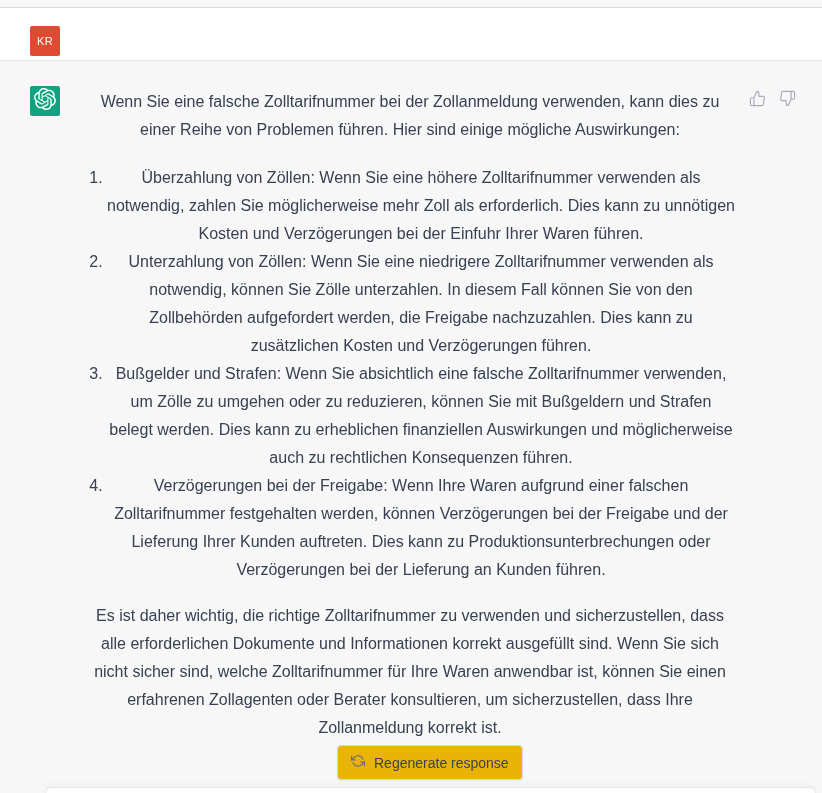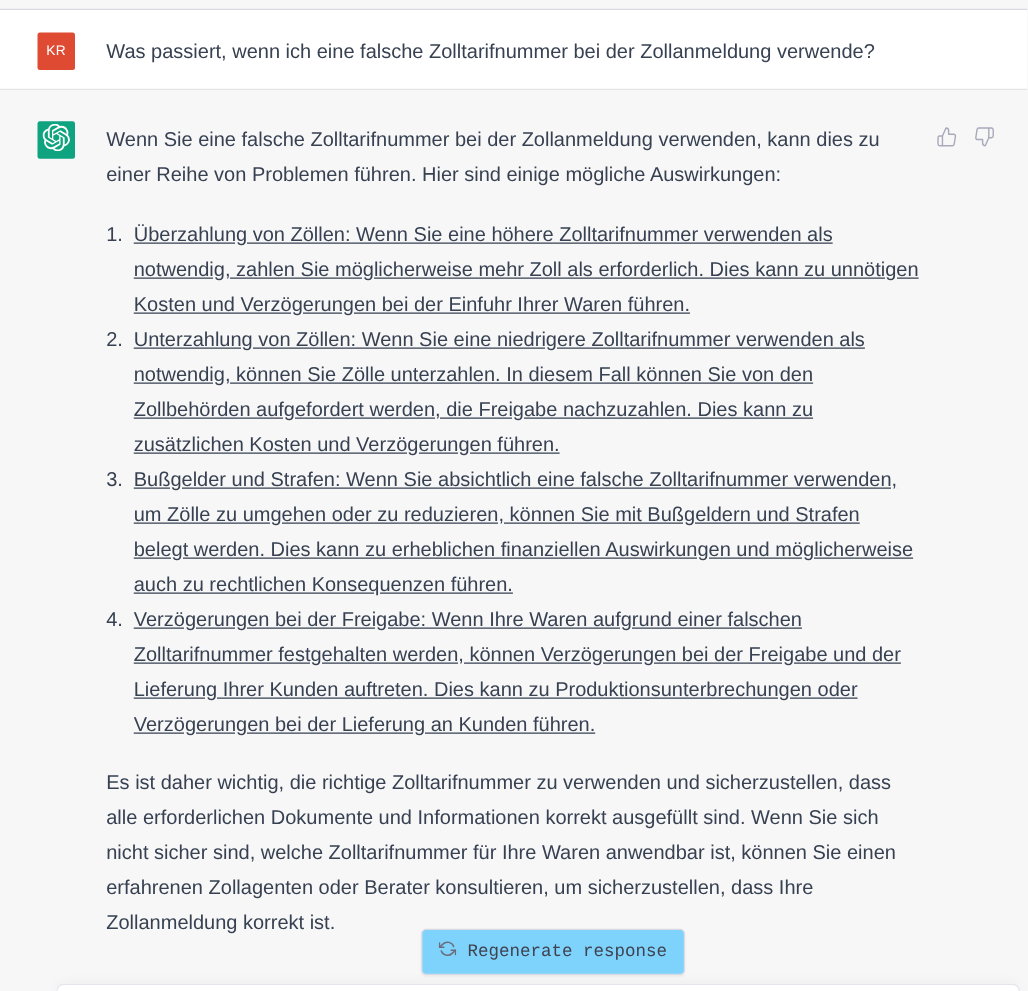--- a/index.html
+++ b/index.html
@@ -12,21 +12,21 @@
     position: relative;
   }
   .top-strip {
     height: 8px;
     background: #f7f7f8;
     border-bottom: 1px solid #d9d9e3;
   }
   .user-row {
     background: #ffffff;
     border-bottom: 1px solid rgba(0,0,0,0.1);
-    padding: 18px 0 15px 0;
+    padding: 18px 0 4px 0;
   }
   .row-inner {
     display: flex;
     align-items: flex-start;
     padding-left: 30px;
     padding-right: 14px;
   }
   .avatar {
     width: 30px; height: 30px;
     flex: 0 0 30px;
@@ -51,37 +51,37 @@
     width: 650px;
     font-size: 16px;
     line-height: 28px;
     padding-top: 2px;
     color: #374151;
   }
   .assistant-section {
     background: #f7f7f8;
     padding-top: 25px;
     min-height: 707px;
+    text-align: center;
   }
   .assistant-content p { margin: 0; }
   .assistant-content .intro { margin-bottom: 20px; }
   .assistant-content ol {
     list-style: none;
     margin-bottom: 18px;
   }
   .assistant-content li {
     display: flex;
     align-items: flex-start;
   }
   .assistant-content li .num {
     flex: 0 0 22px;
   }
   .assistant-content li .li-text {
     flex: 1;
-    text-decoration: underline;
   }
   .actions {
     margin-left: 14px;
     display: flex;
     gap: 13px;
     padding-top: 4px;
     color: #a9a9bc;
   }
   .icon-btn {
     background: none;
@@ -92,25 +92,25 @@
     line-height: 0;
   }
   .icon-btn svg { width: 17px; height: 17px; }
   .regenerate-btn {
     position: absolute;
     left: 337px;
     bottom: 13px;
     display: flex;
     align-items: center;
     gap: 9px;
-    background: #7dd3fc;
+    background: #eab308;
     border: 1px solid #d9d9e3;
     border-radius: 4px;
     padding: 8px 13px;
-    font-family: Liberation Mono, monospace;
+    font-family: Liberation Sans, sans-serif;
     font-size: 14px;
     color: #40414f;
     box-shadow: 0 1px 2px rgba(0,0,0,0.05);
     cursor: pointer;
   }
   .regenerate-btn svg { width: 14px; height: 14px; color: #6b6c7b; }
   .input-bar {
     position: absolute;
     bottom: 0;
     left: 45px;
@@ -124,21 +124,20 @@
   }
 </style>
 </head>
 <body>
 
 <div class="top-strip"></div>
 
 <div class="user-row">
   <div class="row-inner">
     <div class="avatar avatar-user">KR</div>
-    <div class="msg-text">Was passiert, wenn ich eine falsche Zolltarifnummer bei der Zollanmeldung verwende?</div>
   </div>
 </div>
 
 <div class="assistant-section">
   <div class="row-inner">
     <div class="avatar avatar-assistant">
       <span>
         <svg viewBox="0 0 24 24" fill="#ffffff" xmlns="http://www.w3.org/2000/svg">
           <path d="M22.2819 9.8211a5.9847 5.9847 0 0 0-.5157-4.9108 6.0462 6.0462 0 0 0-6.5098-2.9A6.0651 6.0651 0 0 0 4.9807 4.1818a5.9847 5.9847 0 0 0-3.9977 2.9 6.0462 6.0462 0 0 0 .7427 7.0966 5.98 5.98 0 0 0 .511 4.9107 6.051 6.051 0 0 0 6.5146 2.9001A5.9847 5.9847 0 0 0 13.2599 24a6.0557 6.0557 0 0 0 5.7718-4.2058 5.9894 5.9894 0 0 0 3.9977-2.9001 6.0557 6.0557 0 0 0-.7475-7.073zM13.2599 22.4301a4.4755 4.4755 0 0 1-2.8764-1.0408l.1419-.0804 4.7783-2.7582a.7948.7948 0 0 0 .3927-.6813v-6.7369l2.02 1.1686a.071.071 0 0 1 .038.0615v5.5826a4.504 4.504 0 0 1-4.4945 4.4849zm-9.6607-4.1254a4.4708 4.4708 0 0 1-.5346-3.0137l.142.0852 4.783 2.7582a.7712.7712 0 0 0 .7806 0l5.8428-3.3685v2.3324a.0804.0804 0 0 1-.0332.0615L9.74 19.9502a4.4992 4.4992 0 0 1-6.1408-1.6464zM2.3408 7.8956a4.485 4.485 0 0 1 2.3655-1.9728V11.6a.7664.7664 0 0 0 .3879.6765l5.8144 3.3543-2.0201 1.1685a.0757.0757 0 0 1-.071 0l-4.8303-2.7865A4.504 4.504 0 0 1 2.3408 7.8956zm16.5963 3.8558L13.1038 8.364 15.1192 7.2a.0757.0757 0 0 1 .071 0l4.8303 2.7913a4.4944 4.4944 0 0 1-.6765 8.1042v-5.6772a.79.79 0 0 0-.407-.667zm2.0107-3.0231l-.142-.0852-4.7735-2.7818a.7759.7759 0 0 0-.7854 0L9.409 9.2297V6.8974a.0662.0662 0 0 1 .0284-.0615l4.8303-2.7866a4.4992 4.4992 0 0 1 6.6802 4.66zM8.3065 12.863l-2.02-1.1638a.0804.0804 0 0 1-.038-.0567V6.0742a4.4992 4.4992 0 0 1 7.3757-3.4537l-.142.0805L8.704 5.459a.7948.7948 0 0 0-.3927.6813zm1.0976-2.3654l2.602-1.4998 2.6069 1.4998v2.9994l-2.5974 1.4997-2.6067-1.4997Z"></path>
         </svg>

